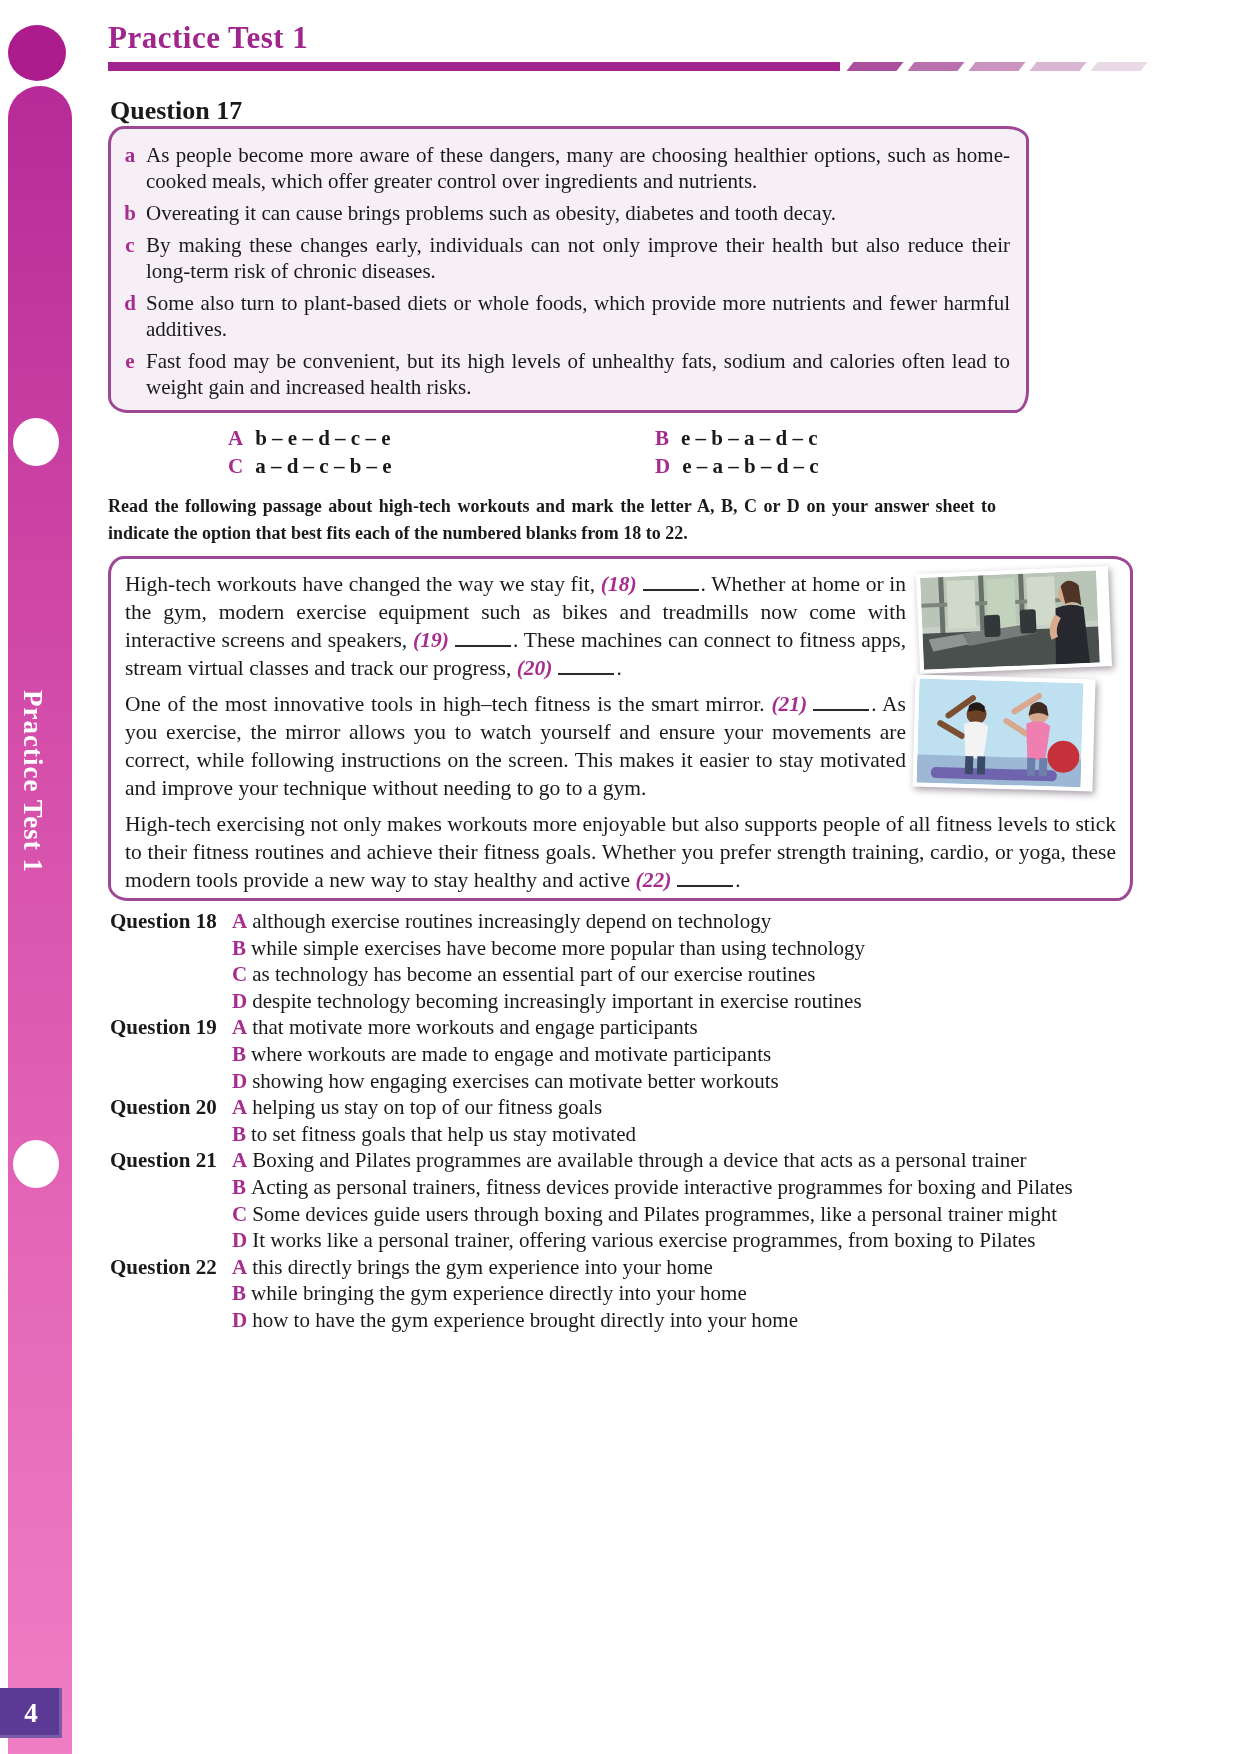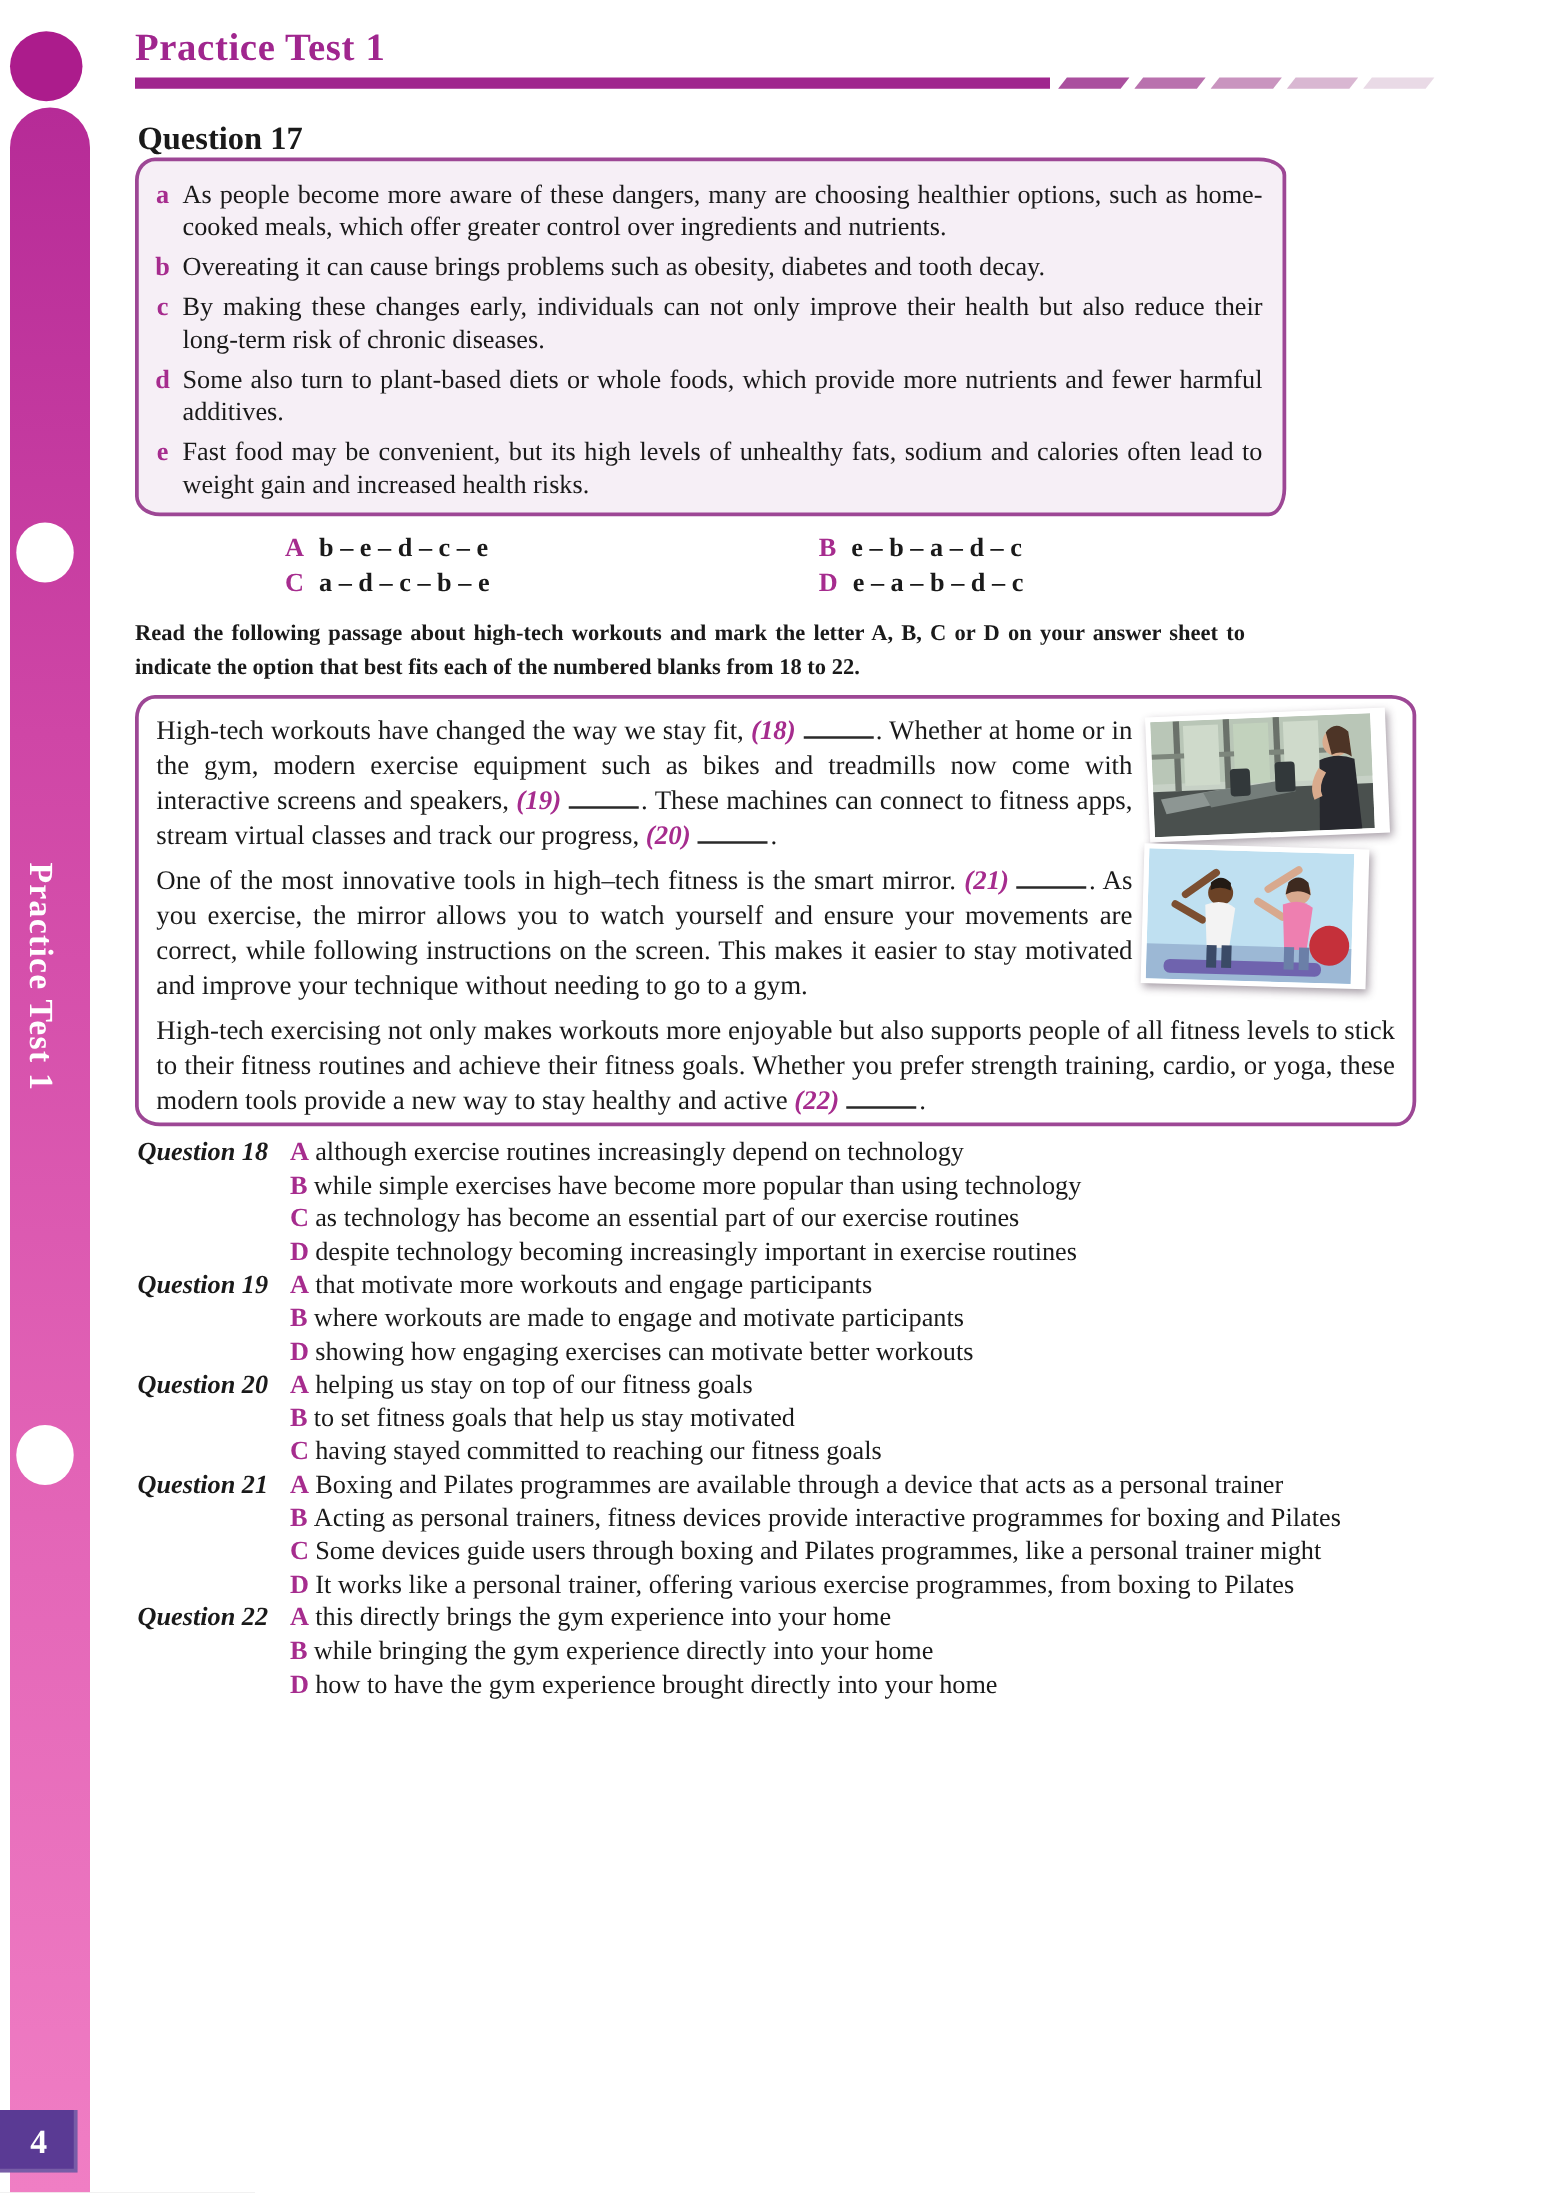--- a/index.html
+++ b/index.html
@@ -57,21 +57,21 @@
 
   .photos{float:right;width:198px;margin:0 0 4px 12px;}
   .photo{background:#fff;padding:4px;box-shadow:2px 3px 7px rgba(60,40,60,0.45);}
   .photo1{transform:rotate(-2.4deg);width:184px;}
   .photo2{transform:rotate(1.6deg);width:172px;margin-top:7px;margin-left:-4px;}
   .photo svg{display:block;}
 
   
   .questions{position:absolute;left:110px;top:908px;width:1032px;font-size:21px;line-height:26.6px;}
   .question{display:flex;}
-  .qlabel{flex:0 0 122px;font-weight:bold;font-style:italic;}
+  .qlabel{flex:0 0 122px;font-weight:bold;}
   .opts{flex:1;}
   .opt{padding-left:21px;text-indent:-21px;text-align:justify;}
   .opt .ltr{font-weight:bold;padding-right:5px;}
 </style>
 </head>
 <body>
 
 <div class="page">
 
   <div class="sidebar-bar"></div>
@@ -203,21 +203,20 @@
         <div class="opt"><span class="ltr" style="color:#a62c8e;">B</span><span>where workouts are made to engage and motivate participants</span></div>
         <div class="opt"><span class="ltr" style="color:#a62c8e;">D</span><span>showing how engaging exercises can motivate better workouts</span></div>
       </div>
     </div>
 
     <div class="question">
       <div class="qlabel">Question 20</div>
       <div class="opts">
         <div class="opt"><span class="ltr" style="color:#a62c8e;">A</span><span>helping us stay on top of our fitness goals</span></div>
         <div class="opt"><span class="ltr" style="color:#a62c8e;">B</span><span>to set fitness goals that help us stay motivated</span></div>
-        <div class="opt"><span class="ltr" style="color:#a62c8e;">C</span><span>having stayed committed to reaching our fitness goals</span></div>
       </div>
     </div>
 
     <div class="question">
       <div class="qlabel">Question 21</div>
       <div class="opts">
         <div class="opt"><span class="ltr" style="color:#a62c8e;">A</span><span>Boxing and Pilates programmes are available through a device that acts as a personal trainer</span></div>
         <div class="opt"><span class="ltr" style="color:#a62c8e;">B</span><span>Acting as personal trainers, fitness devices provide interactive programmes for boxing and Pilates</span></div>
         <div class="opt"><span class="ltr" style="color:#a62c8e;">C</span><span>Some devices guide users through boxing and Pilates programmes, like a personal trainer might</span></div>
         <div class="opt"><span class="ltr" style="color:#a62c8e;">D</span><span>It works like a personal trainer, offering various exercise programmes, from boxing to Pilates</span></div>

